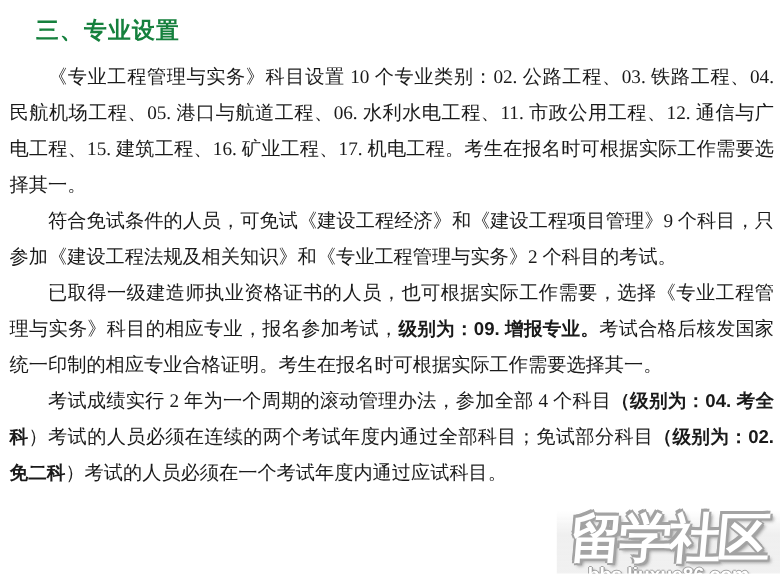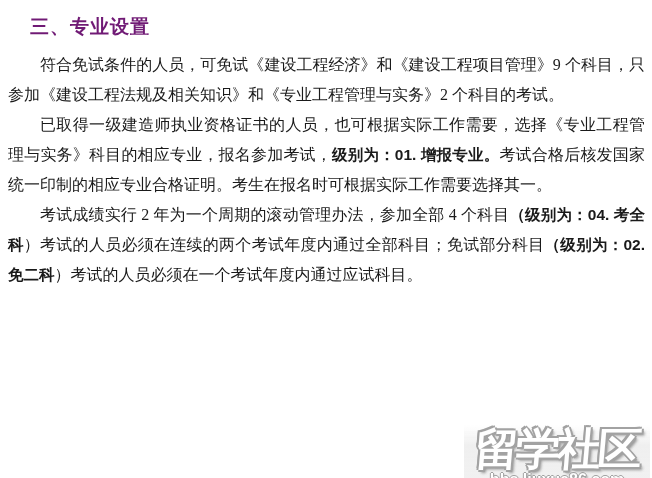--- a/index.html
+++ b/index.html
@@ -18,21 +18,21 @@
     width: 652px;
     height: 478px;
     position: relative;
     background: #ffffff;
   }
   .doc-title {
     font-family: "Liberation Sans", sans-serif;
     font-weight: bold;
     font-size: 19px;
     line-height: 24px;
-    color: #701a75;
+    color: #15803d;
     margin: 15px 0 0 30px;
     letter-spacing: 1px;
   }
   .doc-body {
     padding: 11px 7px 0 8px;
     font-size: 16px;
     line-height: 30px;
     color: #1a1a1a;
     text-align: justify;
     text-justify: inter-ideograph;
@@ -85,22 +85,23 @@
   }
 </style>
 </head>
 <body>
 
 <div class="page">
 
   <h1 class="doc-title">三、专业设置</h1>
 
   <div class="doc-body" id="doc-body">
+      <p class="doc-para"><span>《专业工程管理与实务》科目设置 10 个专业类别：02. 公路工程、03. 铁路工程、04. 民航机场工程、05. 港口与航道工程、06. 水利水电工程、11. 市政公用工程、12. 通信与广电工程、15. 建筑工程、16. 矿业工程、17. 机电工程。考生在报名时可根据实际工作需要选择其一。</span></p>
       <p class="doc-para"><span>符合免试条件的人员，可免试《建设工程经济》和《建设工程项目管理》9 个科目，只参加《建设工程法规及相关知识》和《专业工程管理与实务》2 个科目的考试。</span></p>
-      <p class="doc-para"><span>已取得一级建造师执业资格证书的人员，也可根据实际工作需要，选择《专业工程管理与实务》科目的相应专业，报名参加考试，</span><span class="bold">级别为：01. 增报专业。</span><span>考试合格后核发国家统一印制的相应专业合格证明。考生在报名时可根据实际工作需要选择其一。</span></p>
+      <p class="doc-para"><span>已取得一级建造师执业资格证书的人员，也可根据实际工作需要，选择《专业工程管理与实务》科目的相应专业，报名参加考试，</span><span class="bold">级别为：09. 增报专业。</span><span>考试合格后核发国家统一印制的相应专业合格证明。考生在报名时可根据实际工作需要选择其一。</span></p>
       <p class="doc-para"><span>考试成绩实行 2 年为一个周期的滚动管理办法，参加全部 4 个科目</span><span class="bold">（级别为：04. 考全科</span><span>）考试的人员必须在连续的两个考试年度内通过全部科目；免试部分科目</span><span class="bold">（级别为：02. 免二科</span><span>）考试的人员必须在一个考试年度内通过应试科目。</span></p>
     </div>
 
   <div class="watermark">
     <div class="wm-logo">留学社区</div>
     <div class="wm-url">bbs.liuxue86.com</div>
   </div>
 
 </div>
 

